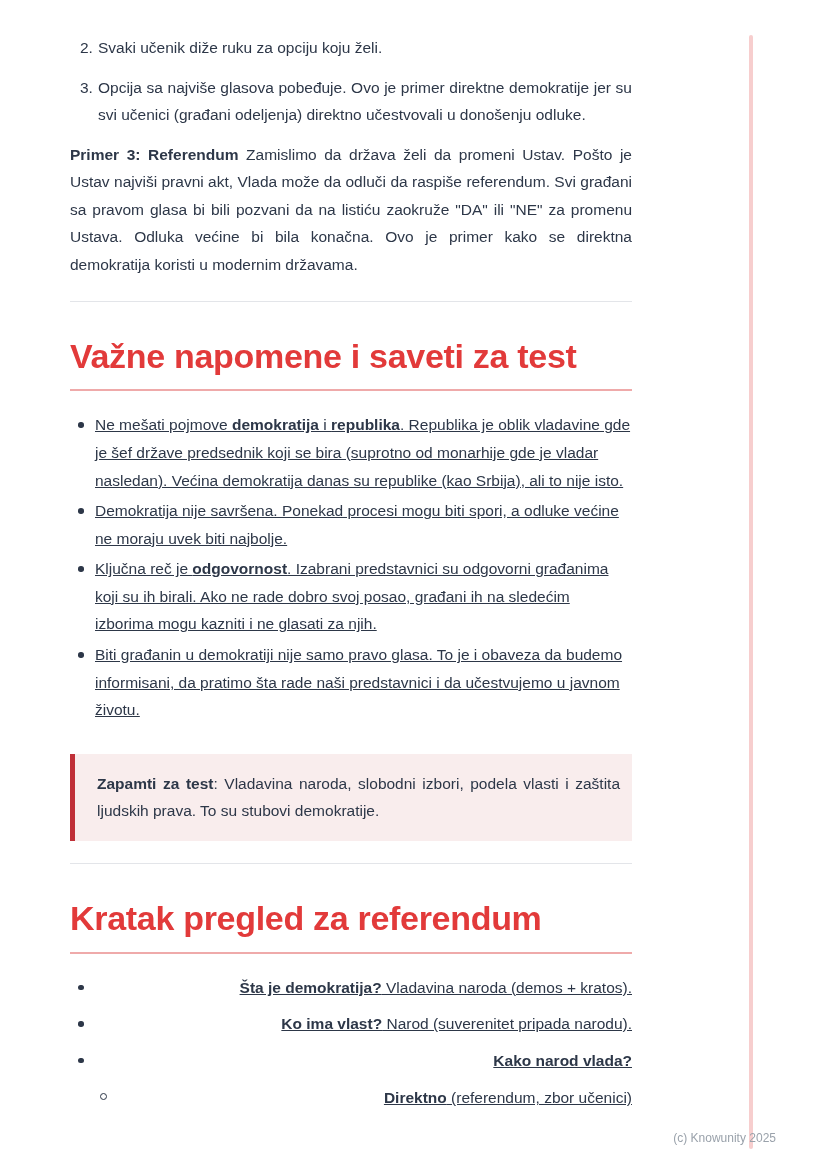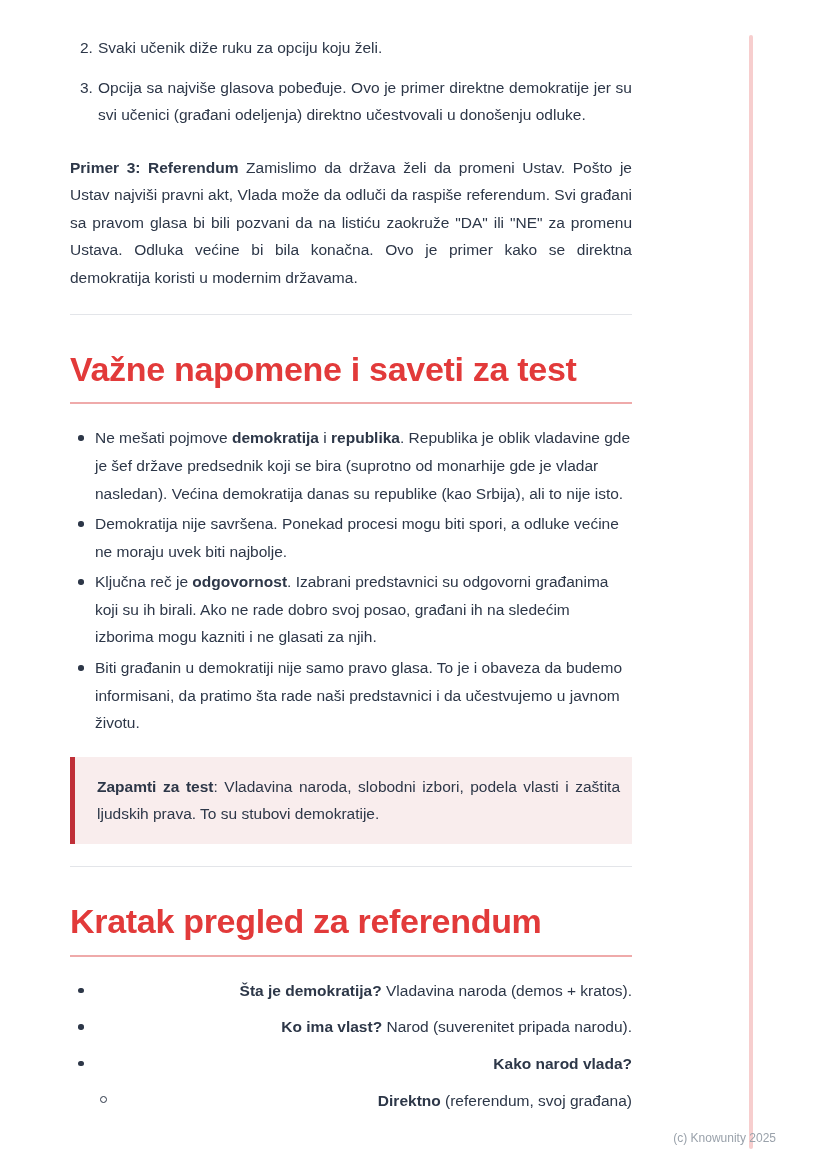--- a/index.html
+++ b/index.html
@@ -23,50 +23,50 @@
   .content{position:absolute;left:70px;top:0;width:562px;padding-top:34px;}
   .b{font-weight:700;}
   .justify{text-align:justify;}
 
   
   .numlist{list-style:none;}
   .numitem{display:flex;margin-bottom:12px;padding-left:10px;}
   .num{width:18px;flex-shrink:0;}
   .numtext{flex:1;}
 
-  .para{margin-top:25px;}
+  .para{margin-top:12px;}
 
   .divider{border:none;border-top:1px solid var(--divider);margin:22px 0 0 0;height:0;}
 
   .section-title{
     margin-top:34px;
     font-size:34px;line-height:1.2;font-weight:700;
     color:var(--heading-red);letter-spacing:-0.3px;
   }
   .title-underline{height:2px;background:var(--underline-red);margin:13px 0 20px 0;}
 
   
-  .bullets{list-style:none;padding-left:25px;}
+  .bullets{list-style:none;padding-left:25px;text-decoration:underline;}
   .bullets>li{position:relative;margin-bottom:3px;}
   .bullets>li::before{
     content:"";position:absolute;left:-17px;top:11px;
     width:5.5px;height:5.5px;border-radius:50%;background:var(--body-text);
   }
   .bullets.review>li{margin-bottom:9px;text-align:right;}
 
   .subbullets{list-style:none;padding-left:20px;margin-top:10px;}
   .subbullets>li{position:relative;margin-bottom:10px;}
   .subbullets>li::before{
     content:"";position:absolute;left:-15px;top:9px;
     width:5px;height:5px;border-radius:50%;
     border:1.5px solid var(--body-text);background:transparent;
   }
 
   .callout{
-    margin-top:20px;
+    margin-top:30px;
     background:var(--callout-bg);
     border-left:5px solid var(--callout-border);
     padding:16px 12px 16px 22px;
   }
 
   .accent-stripe{
     position:absolute;right:75px;top:35px;bottom:22px;width:4px;
     background:var(--accent-stripe);border-radius:2px;
   }
   .footer{
@@ -127,21 +127,21 @@
     <li>
       <span class="li-text"><span class="b">Šta je demokratija?</span><span> Vladavina naroda (demos + kratos).</span></span>
     </li>
     <li>
       <span class="li-text"><span class="b">Ko ima vlast?</span><span> Narod (suverenitet pripada narodu).</span></span>
     </li>
     <li>
       <span class="li-text"><span class="b">Kako narod vlada?</span></span>
       <ul class="subbullets">
         <li>
-          <span class="li-text"><span class="b">Direktno</span><span> (referendum, svoj građana)</span></span>
+          <span class="li-text"><span class="b">Direktno</span><span> (referendum, zbor učenici)</span></span>
         </li>
       </ul>
     </li>
   </ul>
 
 </main>
 
 <div class="footer">(c) Knowunity 2025</div>
 
 </body></html>

